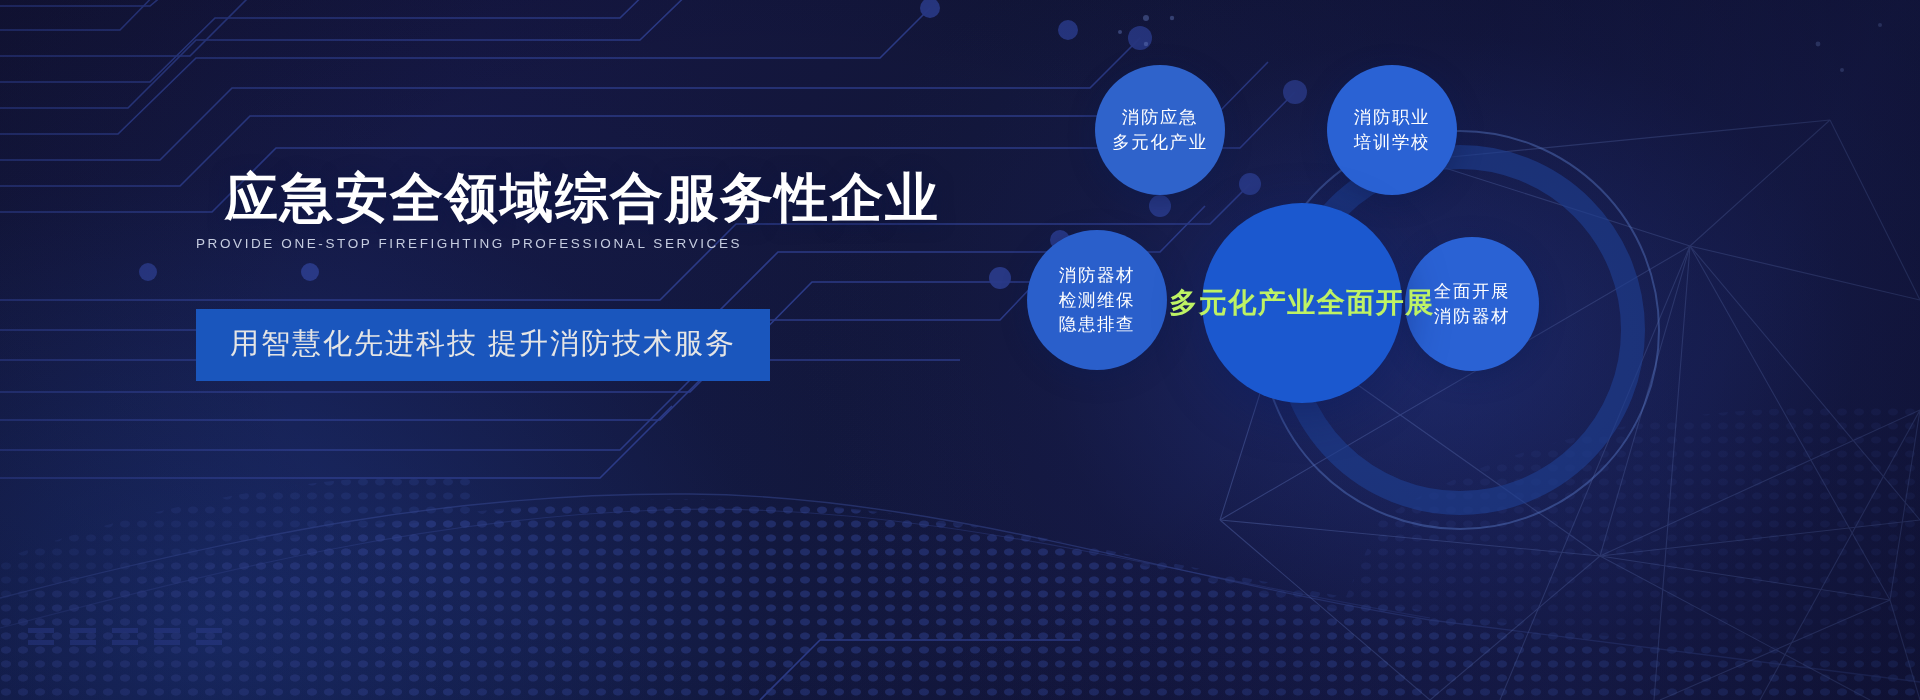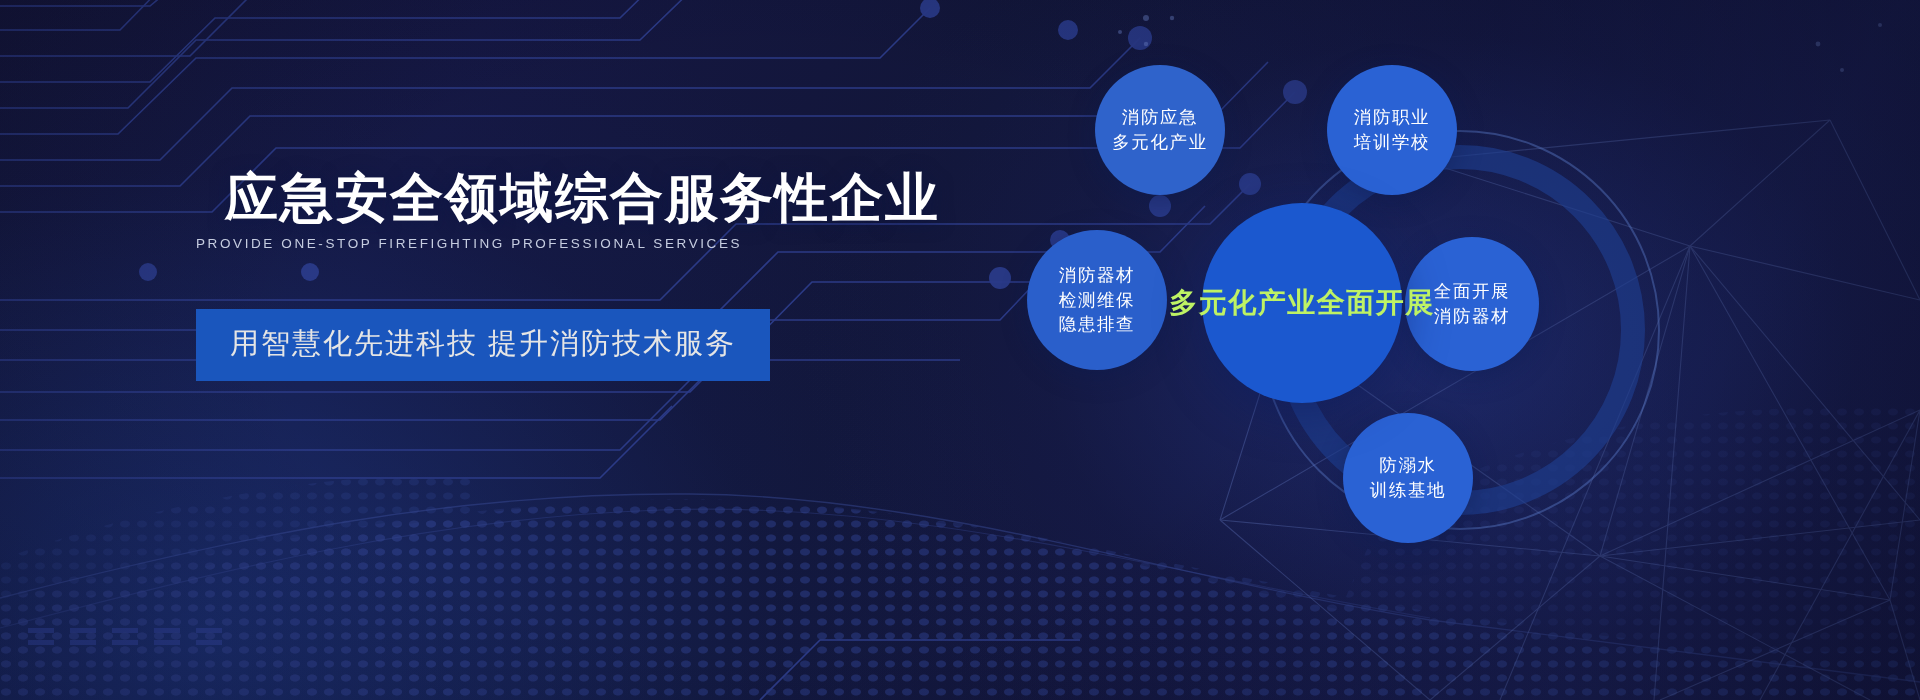--- a/index.html
+++ b/index.html
@@ -234,24 +234,20 @@
       <span class="node-line">检测维保</span>
       <span class="node-line">隐患排查</span>
     </div>
 
     <div class="node n-sales">
       <span class="node-line">全面开展</span>
       <span class="node-line">消防器材</span>
     </div>
 
 
-    <div class="node n-water">
-      <span class="node-line">防溺水</span>
-      <span class="node-line">训练基地</span>
-    </div>
 
     <div class="core">
       <svg class="core-logo" viewBox="0 0 100 96" fill="none">
         <path d="M20 26 V14 H38 L44 20 H56 L62 14 H80 V26
                  C80 56 70 70 50 82 C30 70 20 56 20 26 Z" stroke="#ffffff" stroke-width="5.5" stroke-linejoin="round" stroke-linecap="round" fill="none"></path>
         <path d="M22 40 L56 70 M56 40 L22 70" stroke="#1b58cf" stroke-width="15" stroke-linecap="round"></path>
         <path d="M22 40 L56 70 M56 40 L22 70" stroke="#ffffff" stroke-width="8.5" stroke-linecap="round"></path>
         <text x="52" y="62" font-family="Liberation Sans, sans-serif" font-size="25" font-weight="700" fill="#ffffff">XAN</text>
       </svg>
       <span class="core-line">多元化产业</span>

